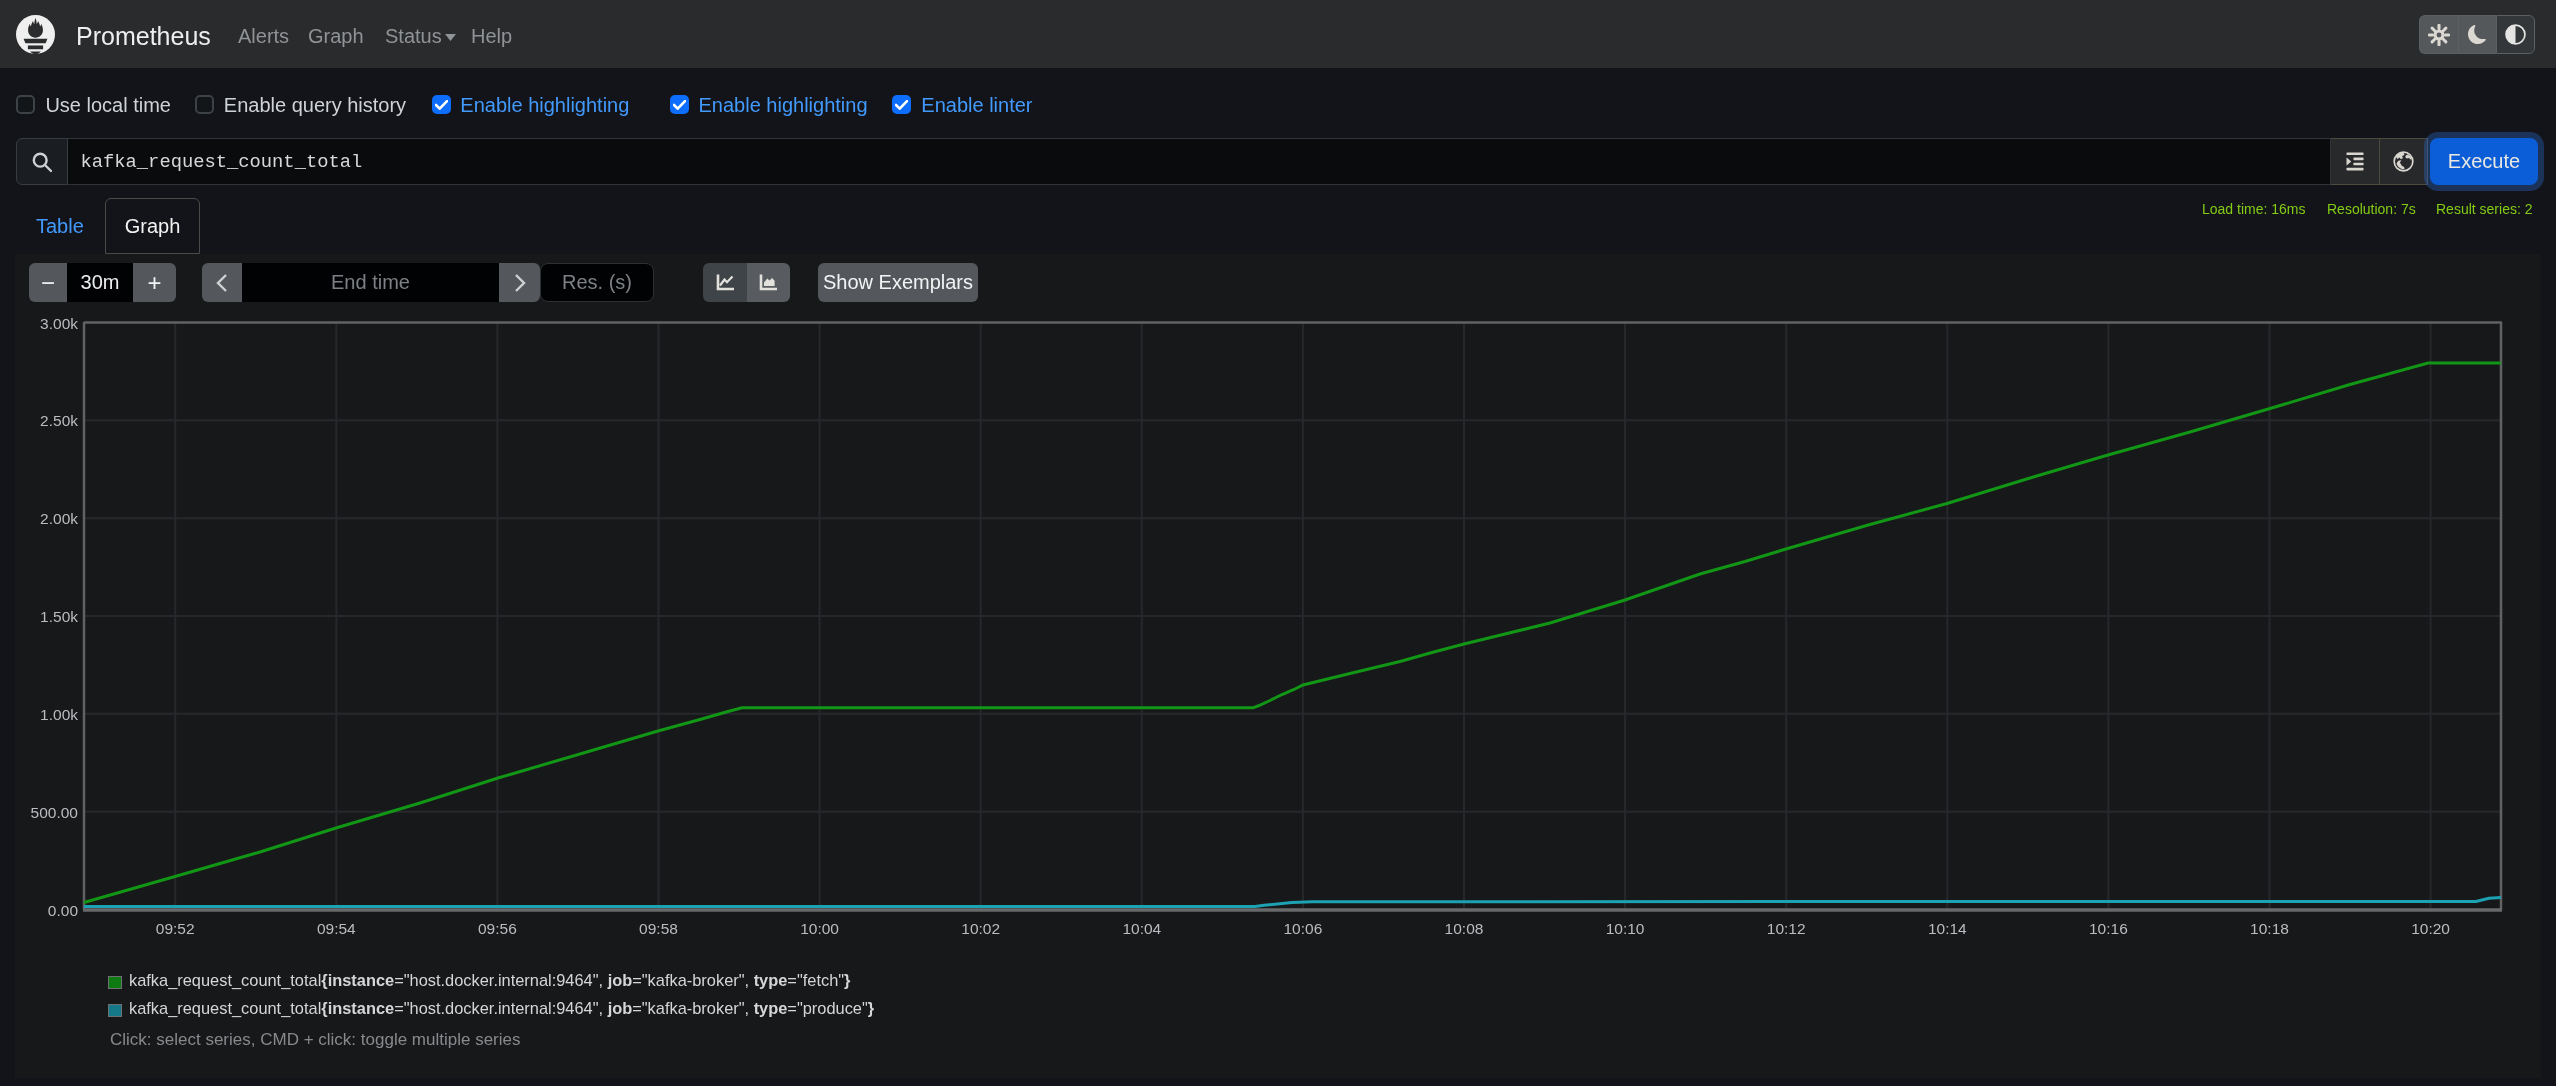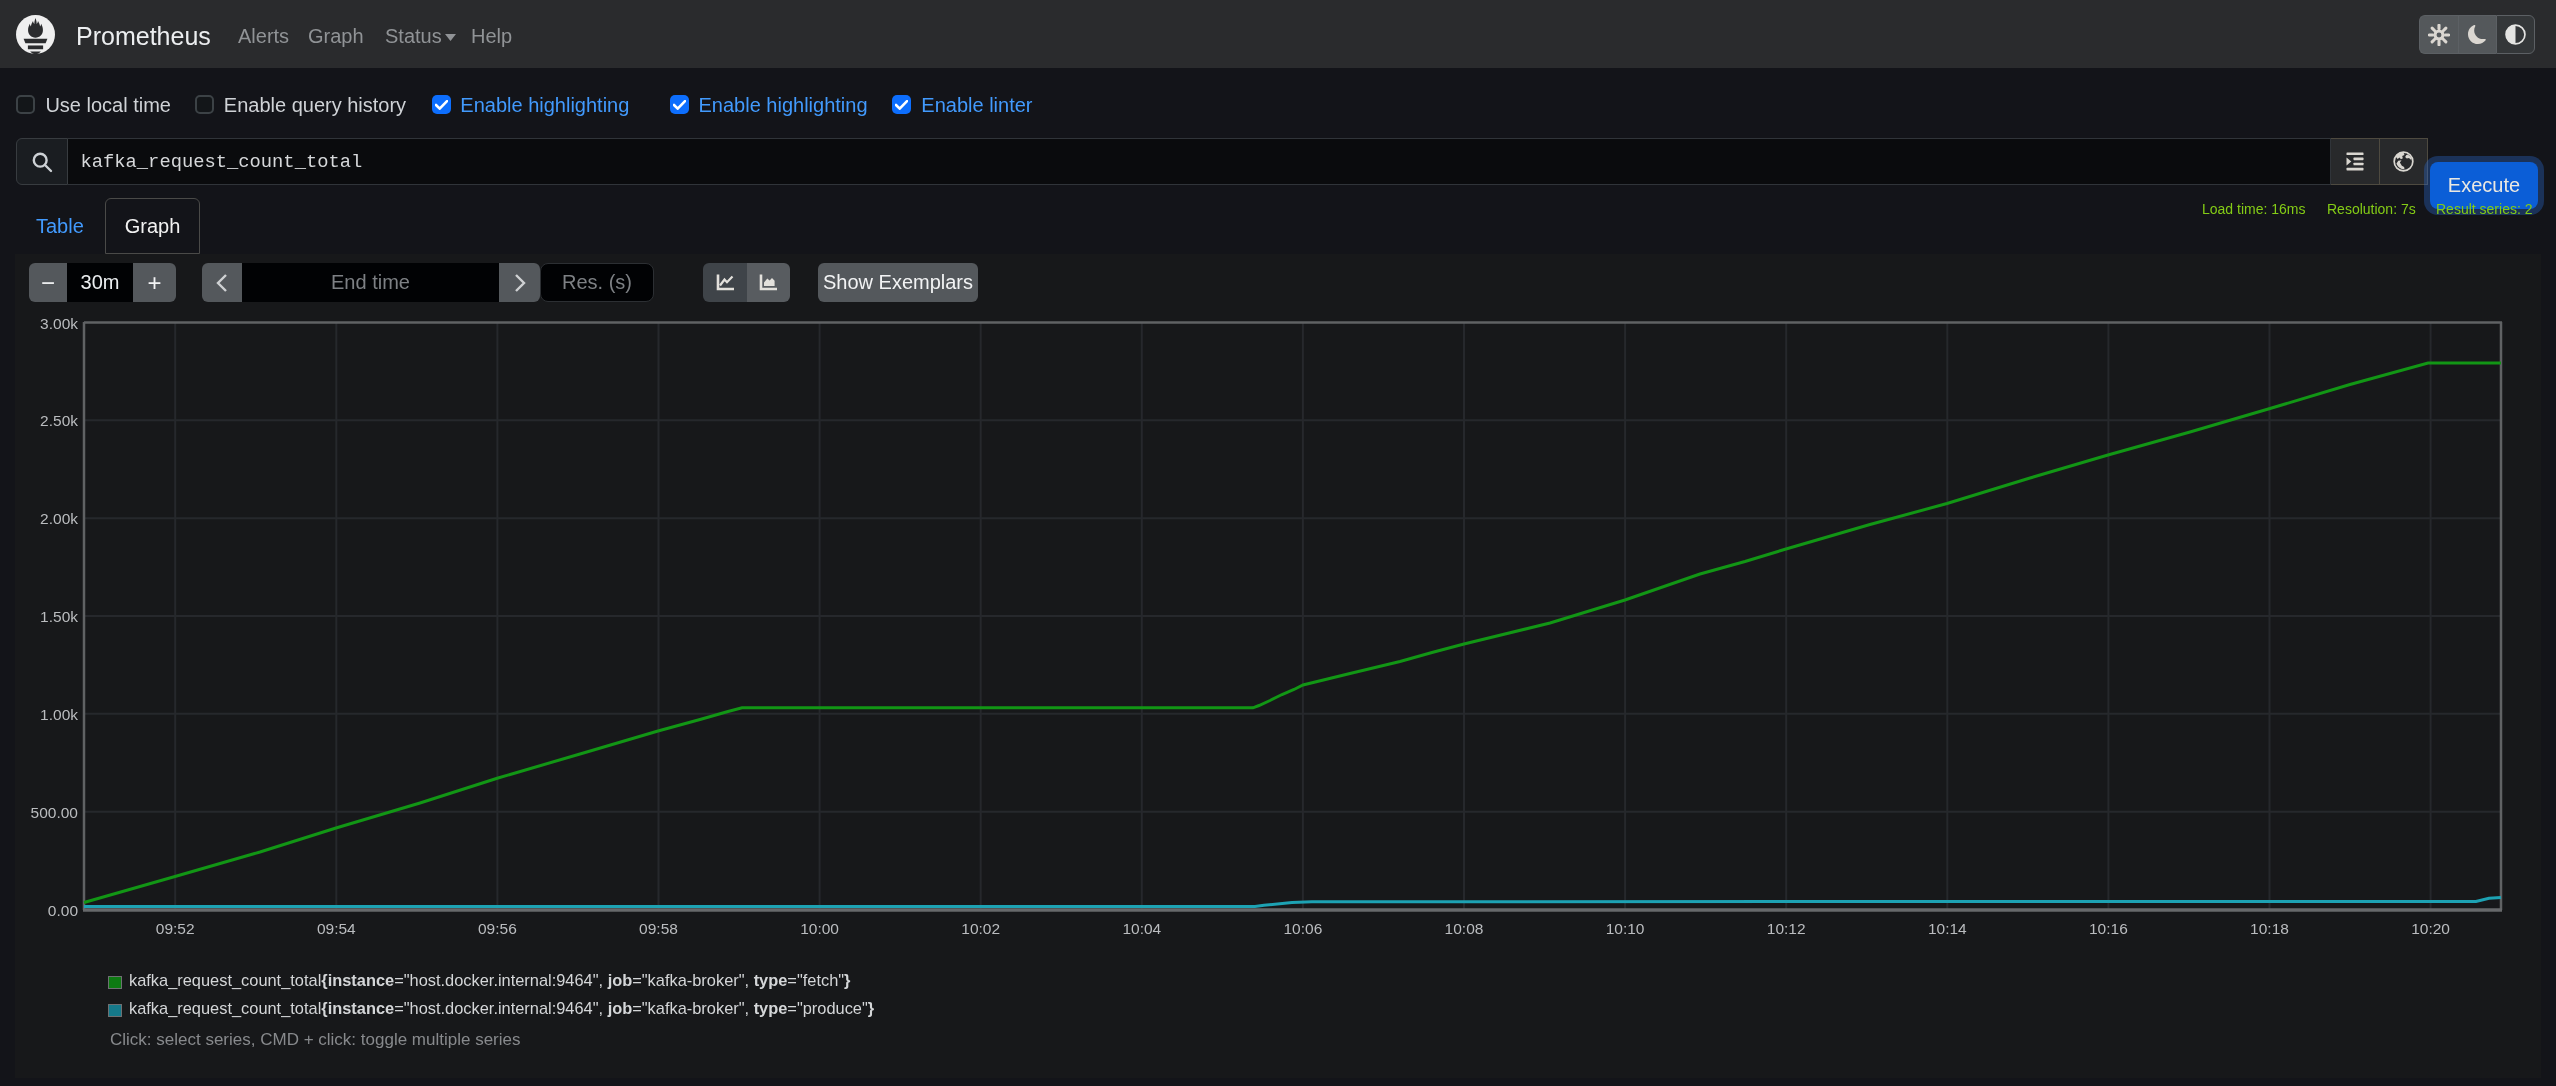--- a/index.html
+++ b/index.html
@@ -23,21 +23,21 @@
   .ckbox.on svg { position:absolute; left:3px; top:4.5px; }
   .cklabel { position:absolute; top:94px; height:22px; line-height:22px; font-size:20px; color:#cfd2d6; }
   .cklabel.on { color:#429afd; }
 
   
   #qbar { position:absolute; left:16px; top:138px; width:2522px; height:47px; display:flex; }
   #qaddon { width:52px; height:47px; background:#1a1d21; border:1px solid #383c40; border-radius:6px 0 0 6px; display:flex; align-items:center; justify-content:center; }
   #qinput { flex:1; background:#0a0b0d; border:1px solid #303439; border-left:none; display:flex; align-items:center; }
   #qtext { margin-left:12.5px; font-family:"Liberation Mono", monospace; font-size:18.8px; color:#d6d8da; }
   .qbtn { width:48.5px; height:47px; background:#28292b; border:1px solid #4e4a40; border-left:none; display:flex; align-items:center; justify-content:center; }
-  #execbtn { width:108px; height:47px; background:#0b5ed7; border-radius:8px; color:#eae8e2; font-size:20px; display:flex; align-items:center; justify-content:center; box-shadow:0 0 0 6px rgba(44,108,214,0.34); margin-left:2px;margin-top:24px; }
+  #execbtn { width:108px; height:47px; background:#0b5ed7; border-radius:8px; color:#eae8e2; font-size:20px; display:flex; align-items:center; justify-content:center; box-shadow:0 0 0 6px rgba(44,108,214,0.34); margin-left:2px; }
 
   
   #tabTable { position:absolute; left:36px; top:215px; font-size:20px; color:#429afd; }
   #tabGraph { position:absolute; left:105px; top:198px; width:95px; height:56px; border:1px solid #4a4a48; border-radius:6px 6px 0 0; color:#f2f2f2; font-size:20px; display:flex; align-items:center; justify-content:center; }
   .stat { position:absolute; top:201px; font-size:14px; color:#84cc16; }
 
   
   #panel { position:absolute; left:15px; top:254px; width:2526px; height:824px; background:#17181a; }
 
   

